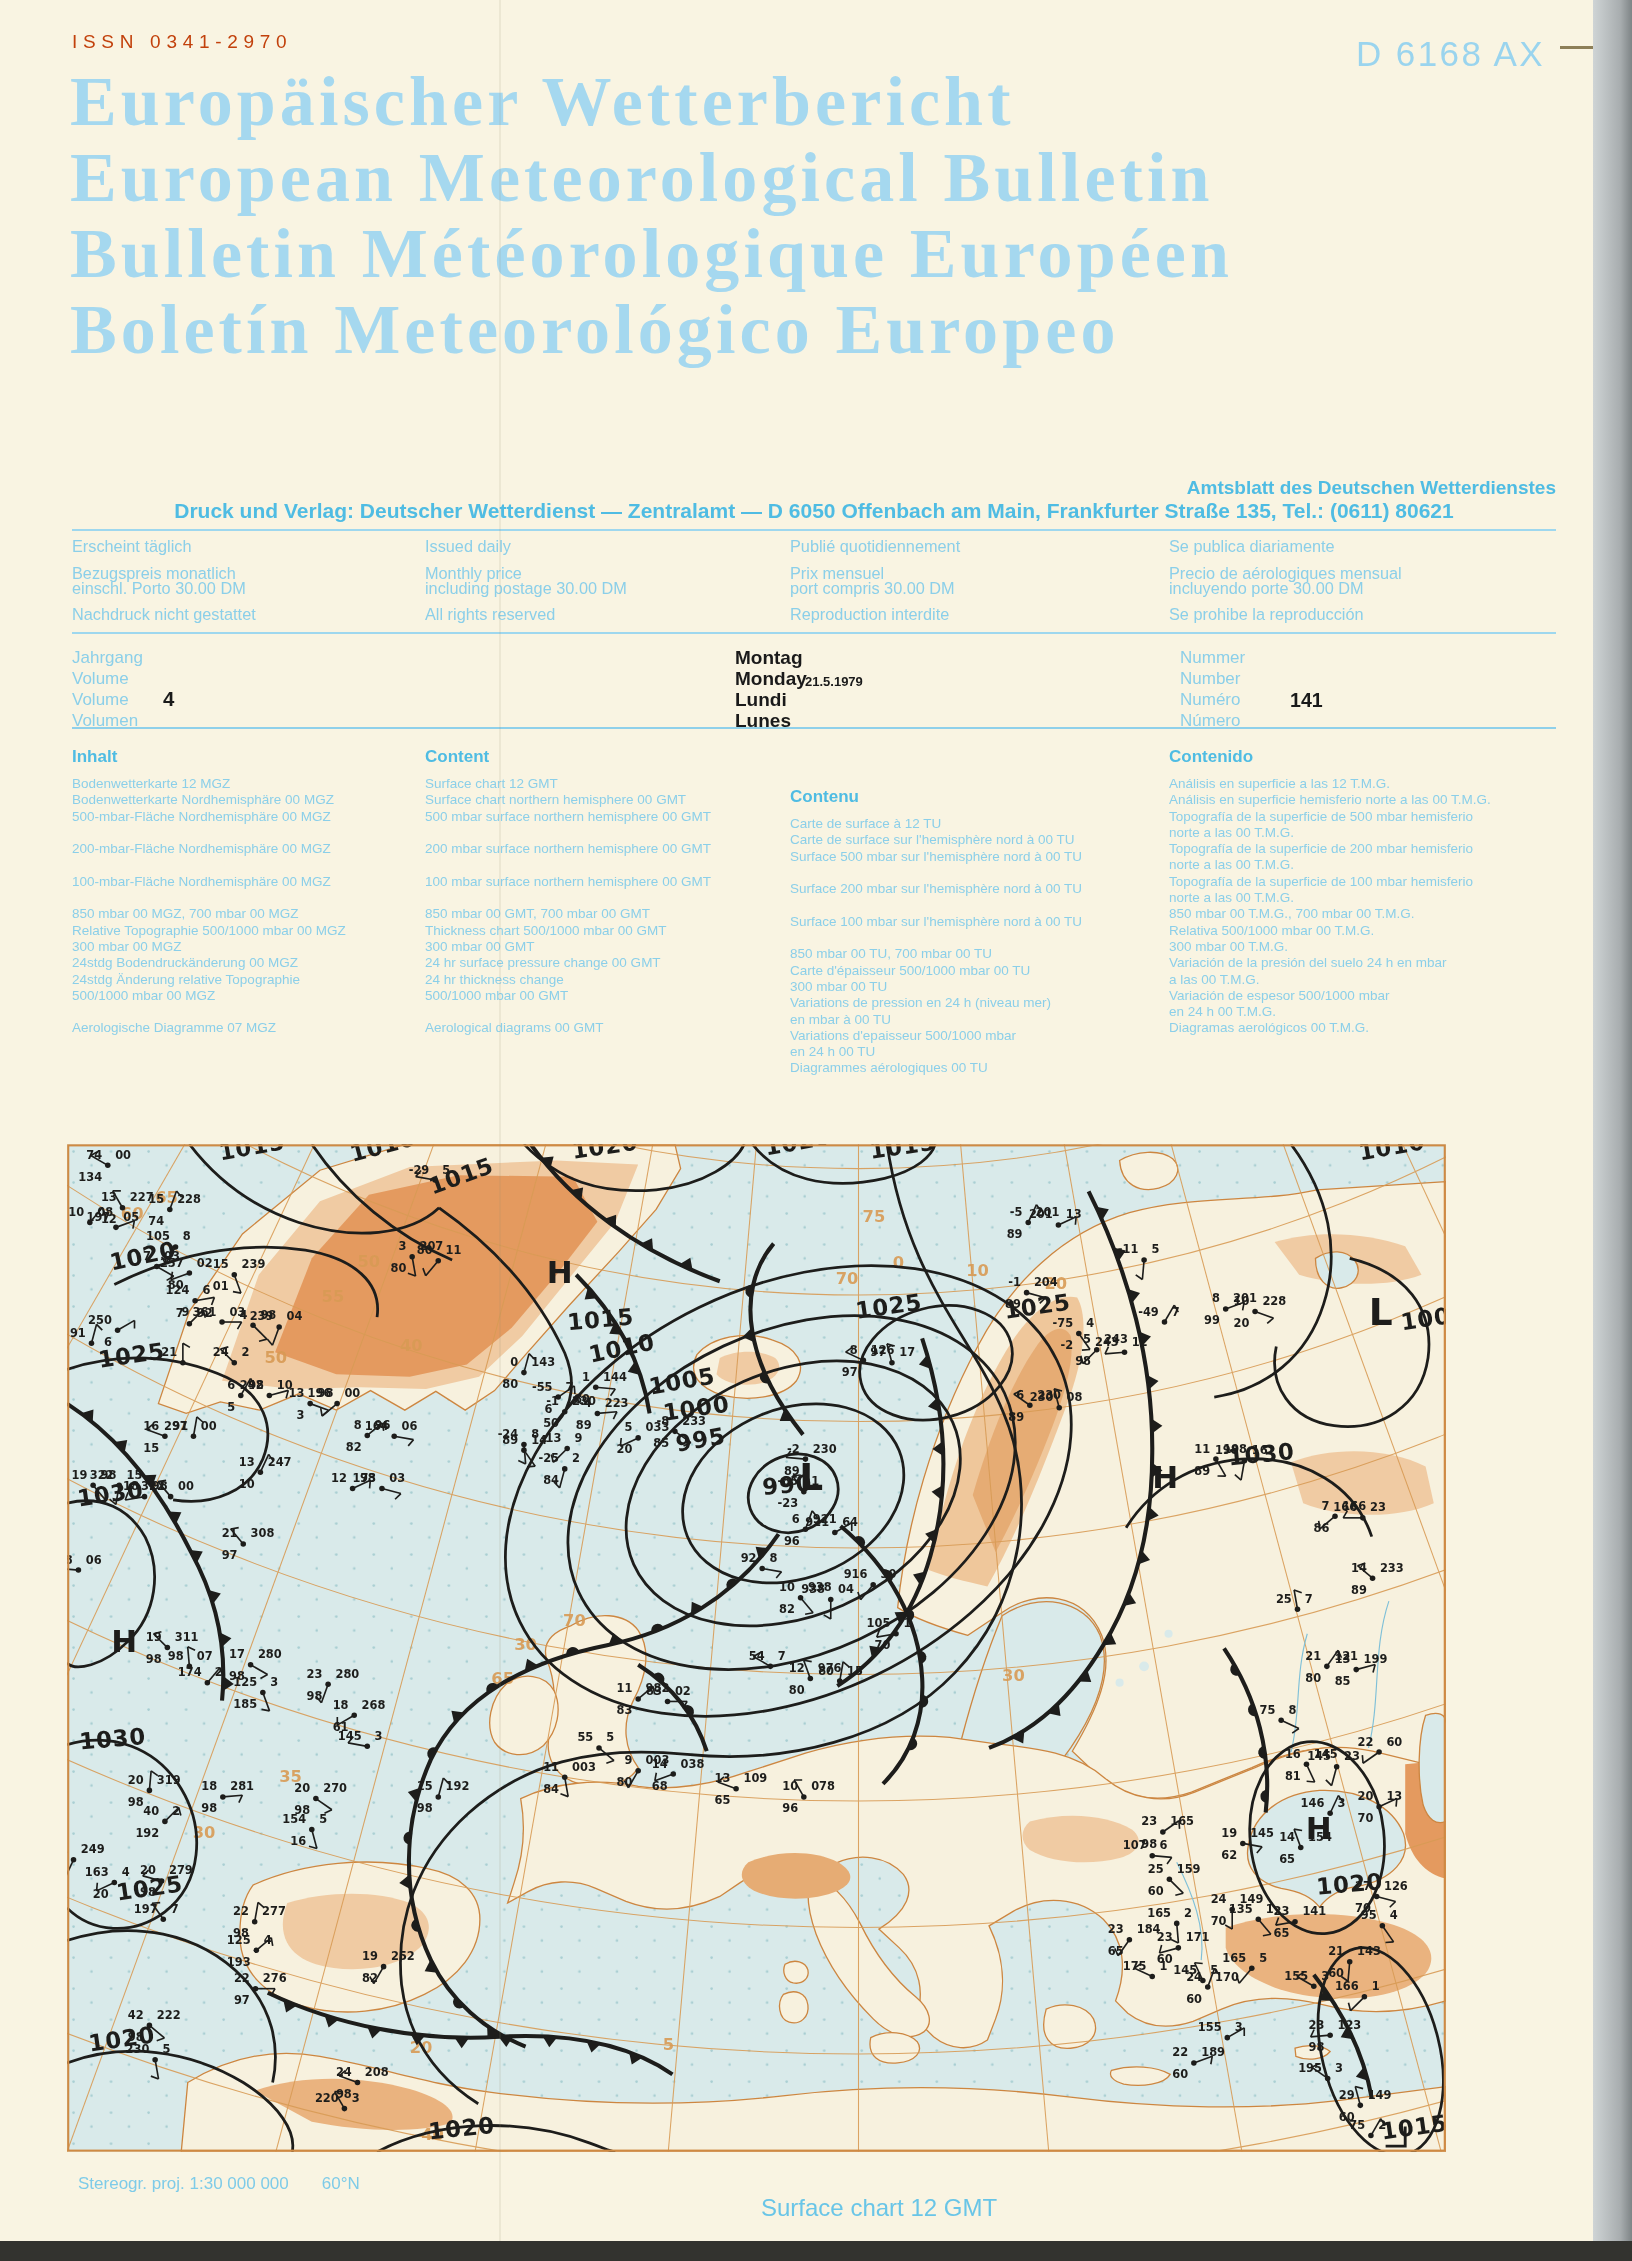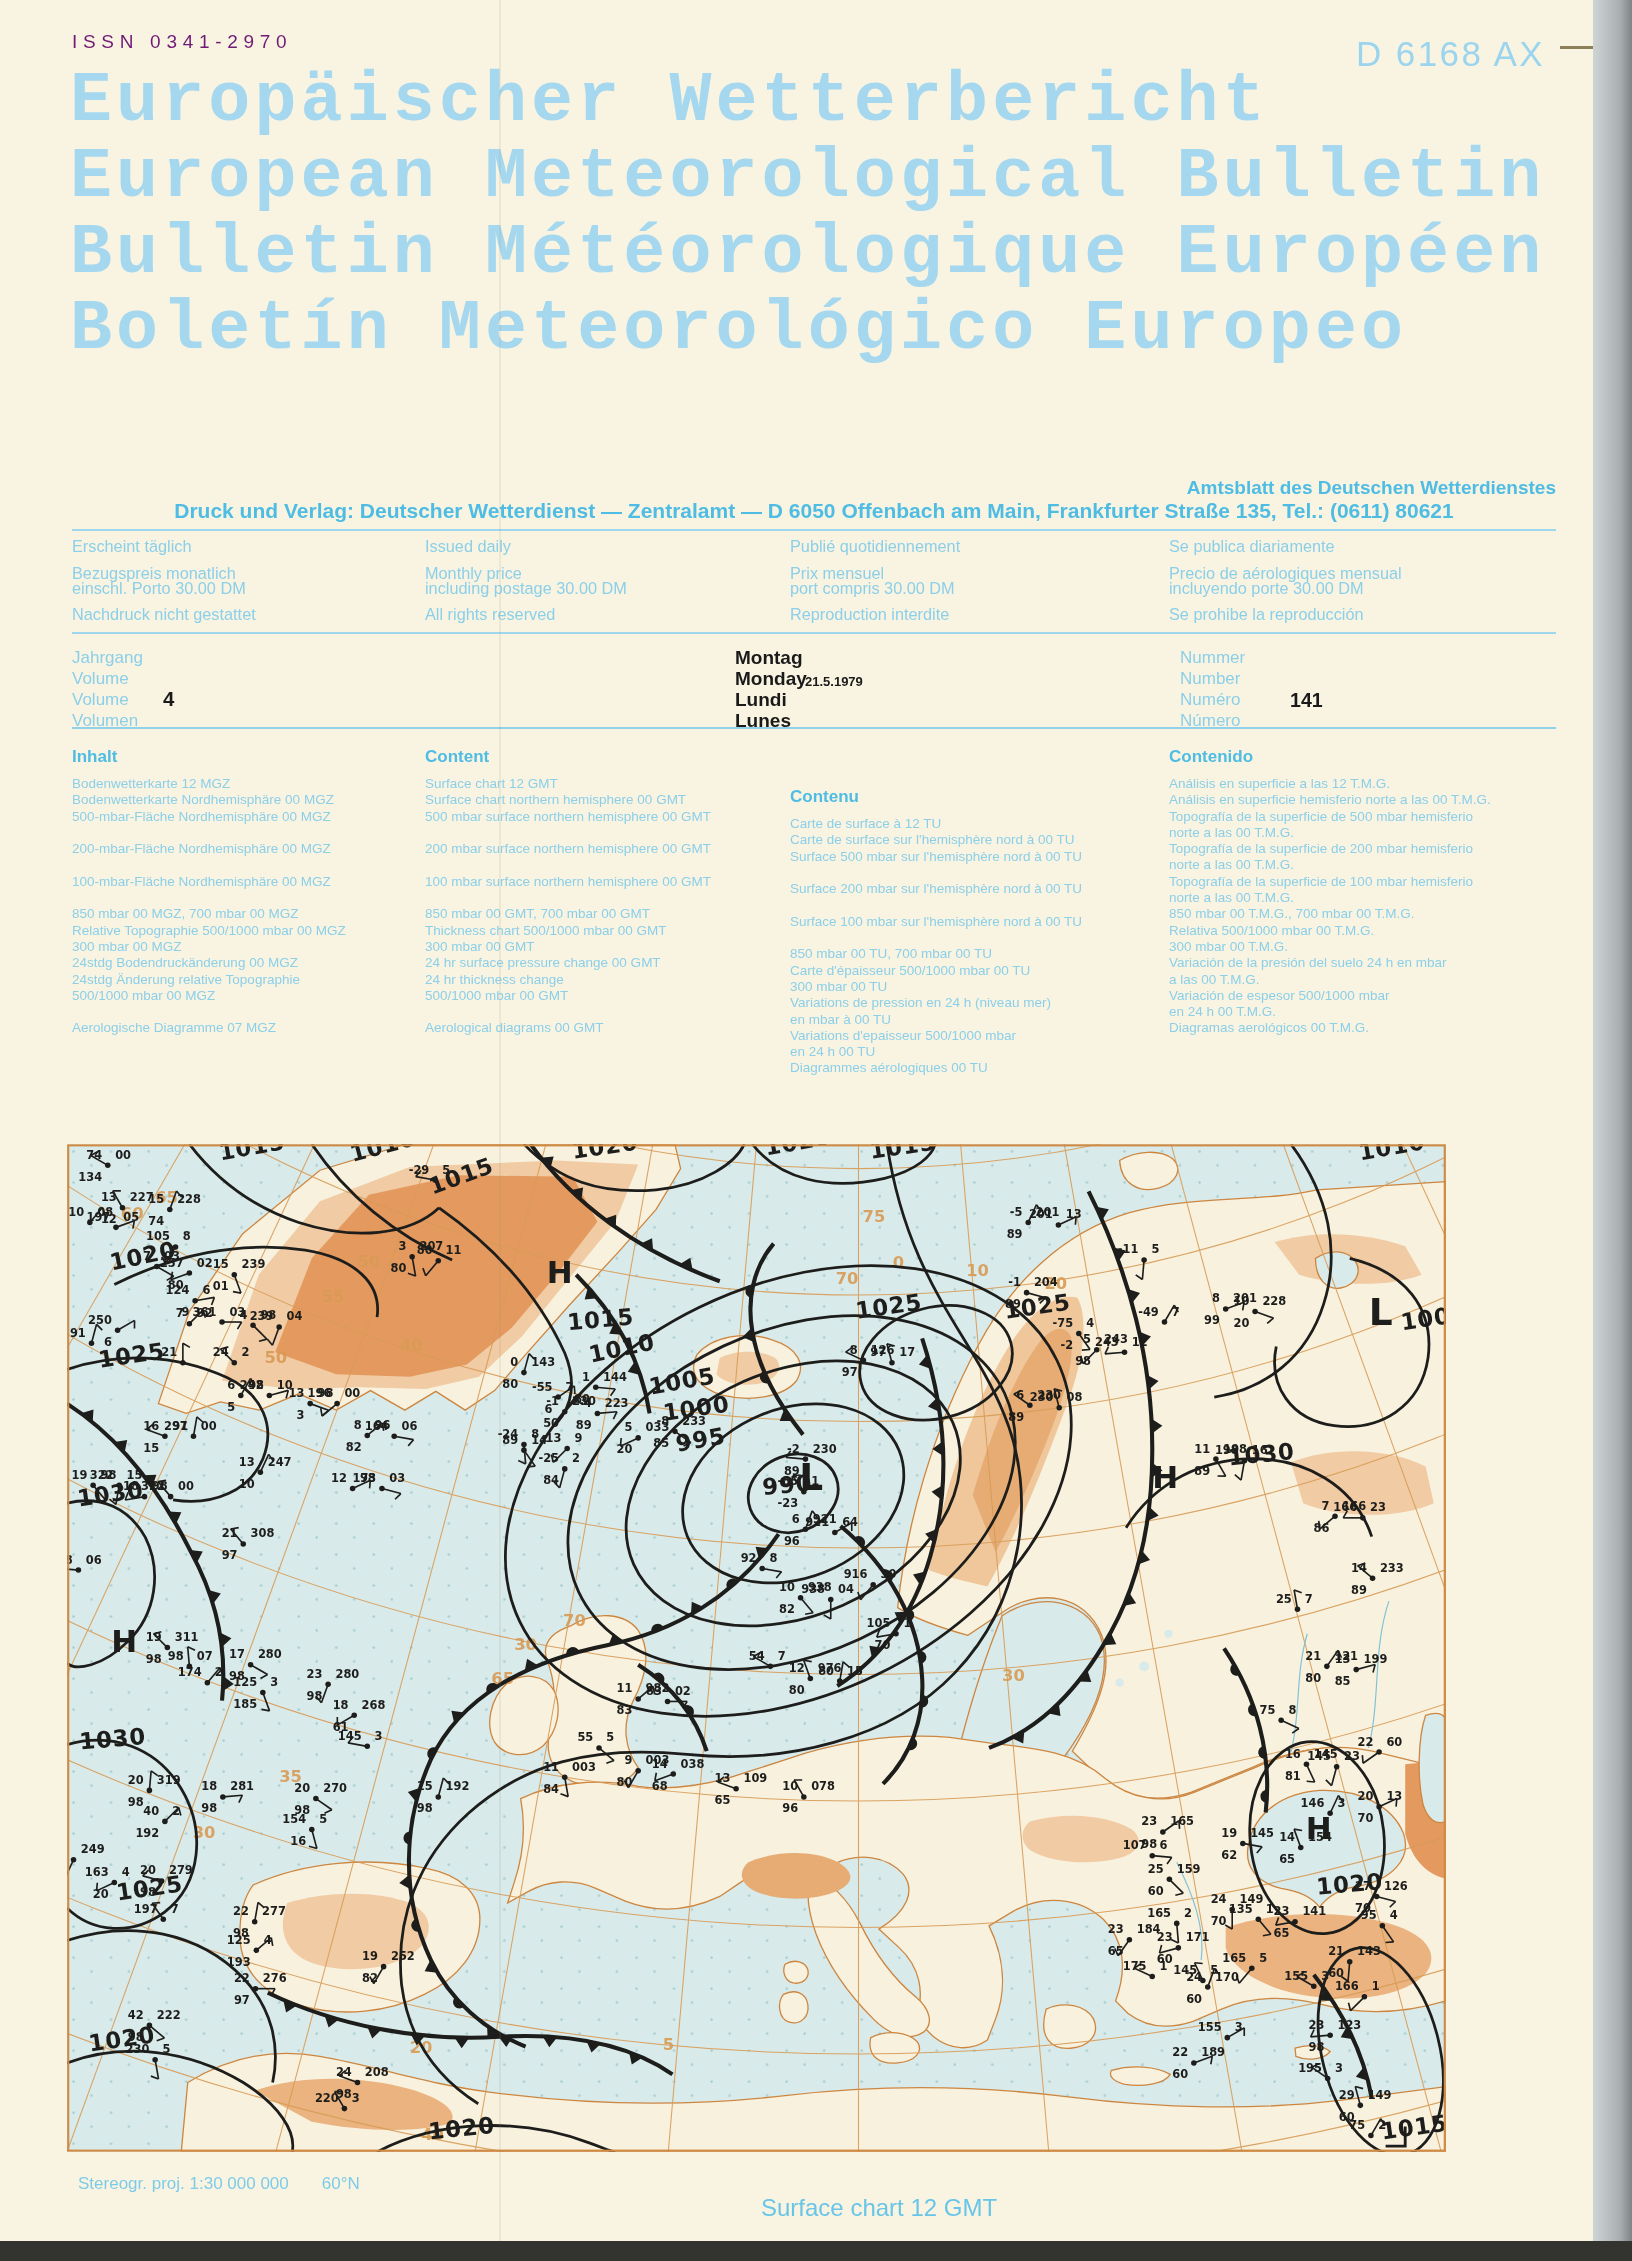--- a/index.html
+++ b/index.html
@@ -3,25 +3,25 @@
 <meta charset="utf-8">
 <style>
   html,body{margin:0;padding:0;background:#c9cdcf;}
   #stage{position:relative;width:1632px;height:2261px;background:#c9cdcf;overflow:hidden;
          font-family:"Liberation Sans",sans-serif;}
   #paper{position:absolute;left:0;top:0;width:1593px;height:2241px;background:#f9f4e2;}
   .crease{position:absolute;left:499px;top:0;width:1.6px;height:2241px;background:rgba(150,140,110,.12);}
   #right-strip{position:absolute;left:1593px;top:0;width:39px;height:2241px;
       background:linear-gradient(90deg,#cfd4d5,#a8adaf 70%,#7e8486);}
   #bottom-strip{position:absolute;left:0;top:2241px;width:1632px;height:20.4px;background:#33332f;}
-  .issn{position:absolute;left:72px;top:31px;font-size:19px;letter-spacing:5.7px;color:#701a75;}
+  .issn{position:absolute;left:72px;top:31px;font-size:19px;letter-spacing:5.7px;color:#c2410c;}
   .doccode{position:absolute;left:1356px;top:34px;font-size:35px;color:#9ad4ee;letter-spacing:2.4px;}
   .scan-dash{position:absolute;left:1560px;top:46px;width:36px;height:3.3px;background:#8d7f58;}
   .title{position:absolute;left:70px;top:64px;width:1493px;line-height:76px;
-         font-family:Liberation Mono, monospace;font-weight:bold;font-size:70px;color:#a5d8ef;letter-spacing:4.1px;}
+         font-family:Liberation Serif, serif;font-weight:bold;font-size:70px;color:#a5d8ef;letter-spacing:4.1px;}
   .amtsblatt{position:absolute;left:72px;top:477px;width:1484px;text-align:right;
          font-size:19px;font-weight:bold;color:#4fbce3;}
   .publisher{position:absolute;left:72px;top:499px;width:1484px;text-align:center;
          font-size:21px;font-weight:bold;color:#4fbce3;}
   .rule{position:absolute;left:72px;width:1484px;background:#9ed7ee;}
   .r1{top:529px;height:1.6px;}
   .r2{top:632px;height:1.6px;}
   .r3{top:727px;height:2.4px;background:#8fd0ea;}
   #info{position:absolute;left:72px;top:539px;width:1484px;height:90px;color:#8bcfe9;font-size:16.3px;}
   #info .col{position:absolute;top:0;width:351px;}

